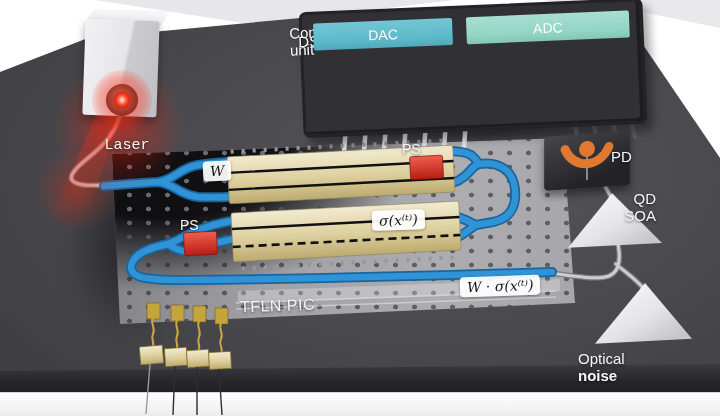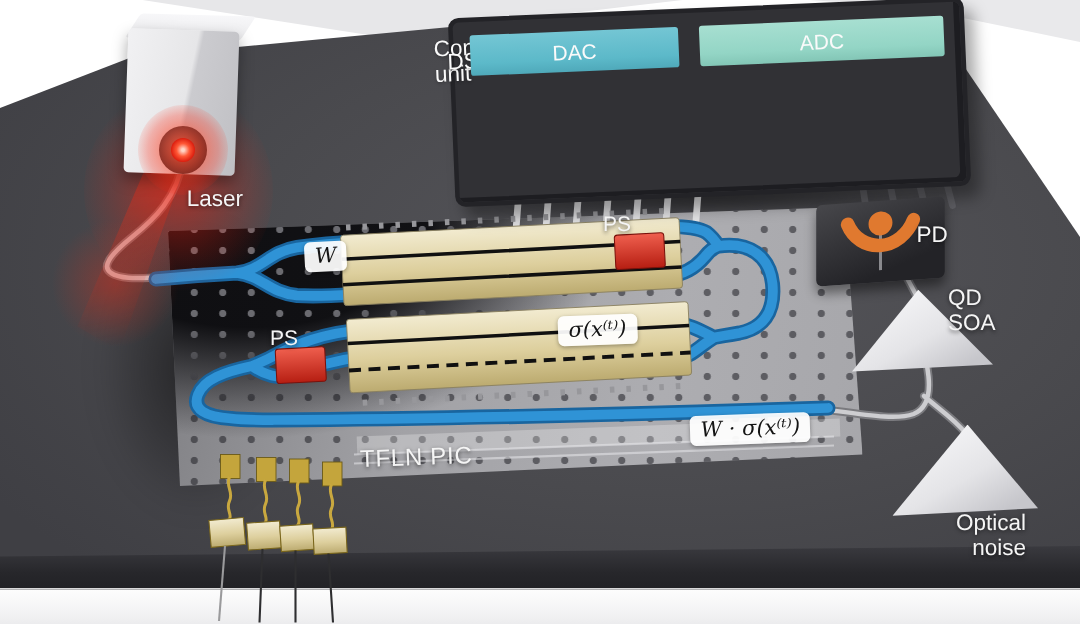--- a/index.html
+++ b/index.html
@@ -248,39 +248,39 @@
     <svg width="66" height="42" viewBox="0 0 66 42" style="position:static">
       <path d="M33,12 L33,40" stroke="#8a8a8e" stroke-width="2"></path>
       <path d="M11,8 A24,26 0 0 0 55,8" fill="none" style="stroke:var(--c-pd-orange,#e0792f)" stroke-width="9" stroke-linecap="round"></path>
       <circle cx="33" cy="9" r="8" style="fill:var(--c-pd-orange,#e0792f)"></circle>
     </svg>
   </div>
 
   <div class="tri tri-soa"></div>
   <div class="tri tri-noise"></div>
 
-  <div class="lbl" style="left:92px;top:124px;width:70px;text-align:right;">Laser</div>
+  <div class="lbl" style="left:92px;top:137px;width:70px;text-align:center;font-family:Liberation Mono, monospace;">Laser</div>
 
   <div class="lbl" style="left:402px;top:141px;font-size:14px;">PS</div>
 
   <div class="lbl" style="left:180px;top:217px;font-size:14px;">PS</div>
 
   <div class="mathbox" style="left:203px;top:161px;padding:2px 7px;transform:rotate(-3deg);">W</div>
 
   <div class="mathbox" style="left:372px;top:210px;transform:rotate(-2deg);">σ(x⁽ᵗ⁾)</div>
 
   <div class="mathbox" style="left:460px;top:276px;transform:rotate(-2deg);">W · σ(x⁽ᵗ⁾)</div>
 
   <div class="lbl" style="left:240px;top:297px;font-size:16px;letter-spacing:.5px;transform:rotate(-2deg);">TFLN PIC</div>
 
   <div class="lbl" style="left:611px;top:148px;">PD</div>
 
-  <div style="left:632px;top:190px;width:52px;text-align:left;">
+  <div style="left:604px;top:190px;width:52px;text-align:right;">
     <div class="lbl" style="position:static;">QD</div>
     <div class="lbl" style="position:static;">SOA</div>
   </div>
 
-  <div style="left:578px;top:340px;width:106px;text-align:right;">
+  <div style="left:578px;top:350px;width:106px;text-align:left;">
     <div class="lbl" style="position:static;">Optical</div>
-    <div class="lbl" style="position:static;">noise</div>
+    <div class="lbl" style="position:static;font-weight:bold;">noise</div>
   </div>
 
 </div>
 
 </body></html>

